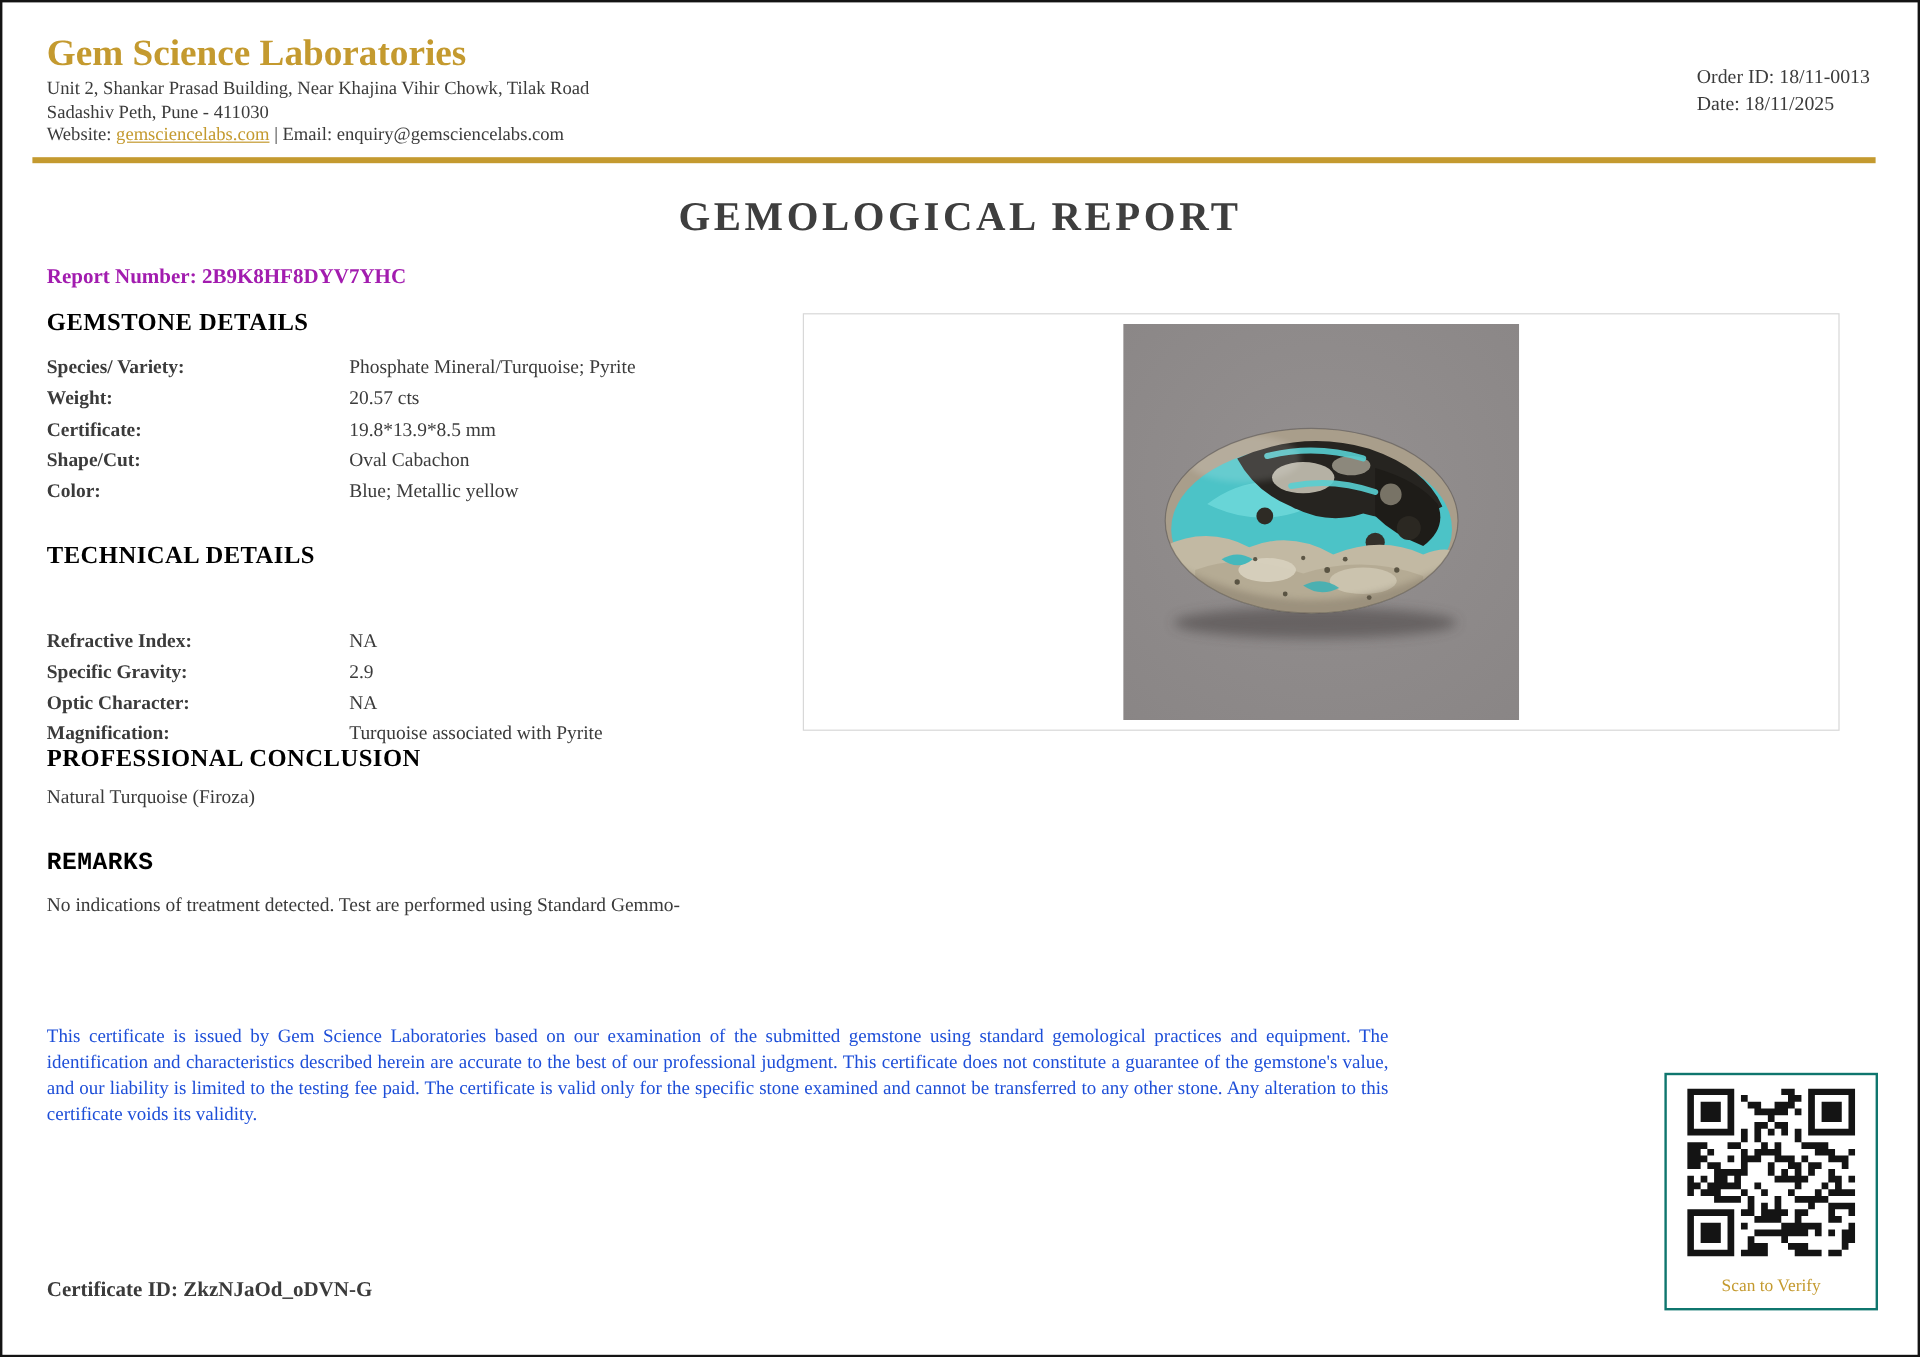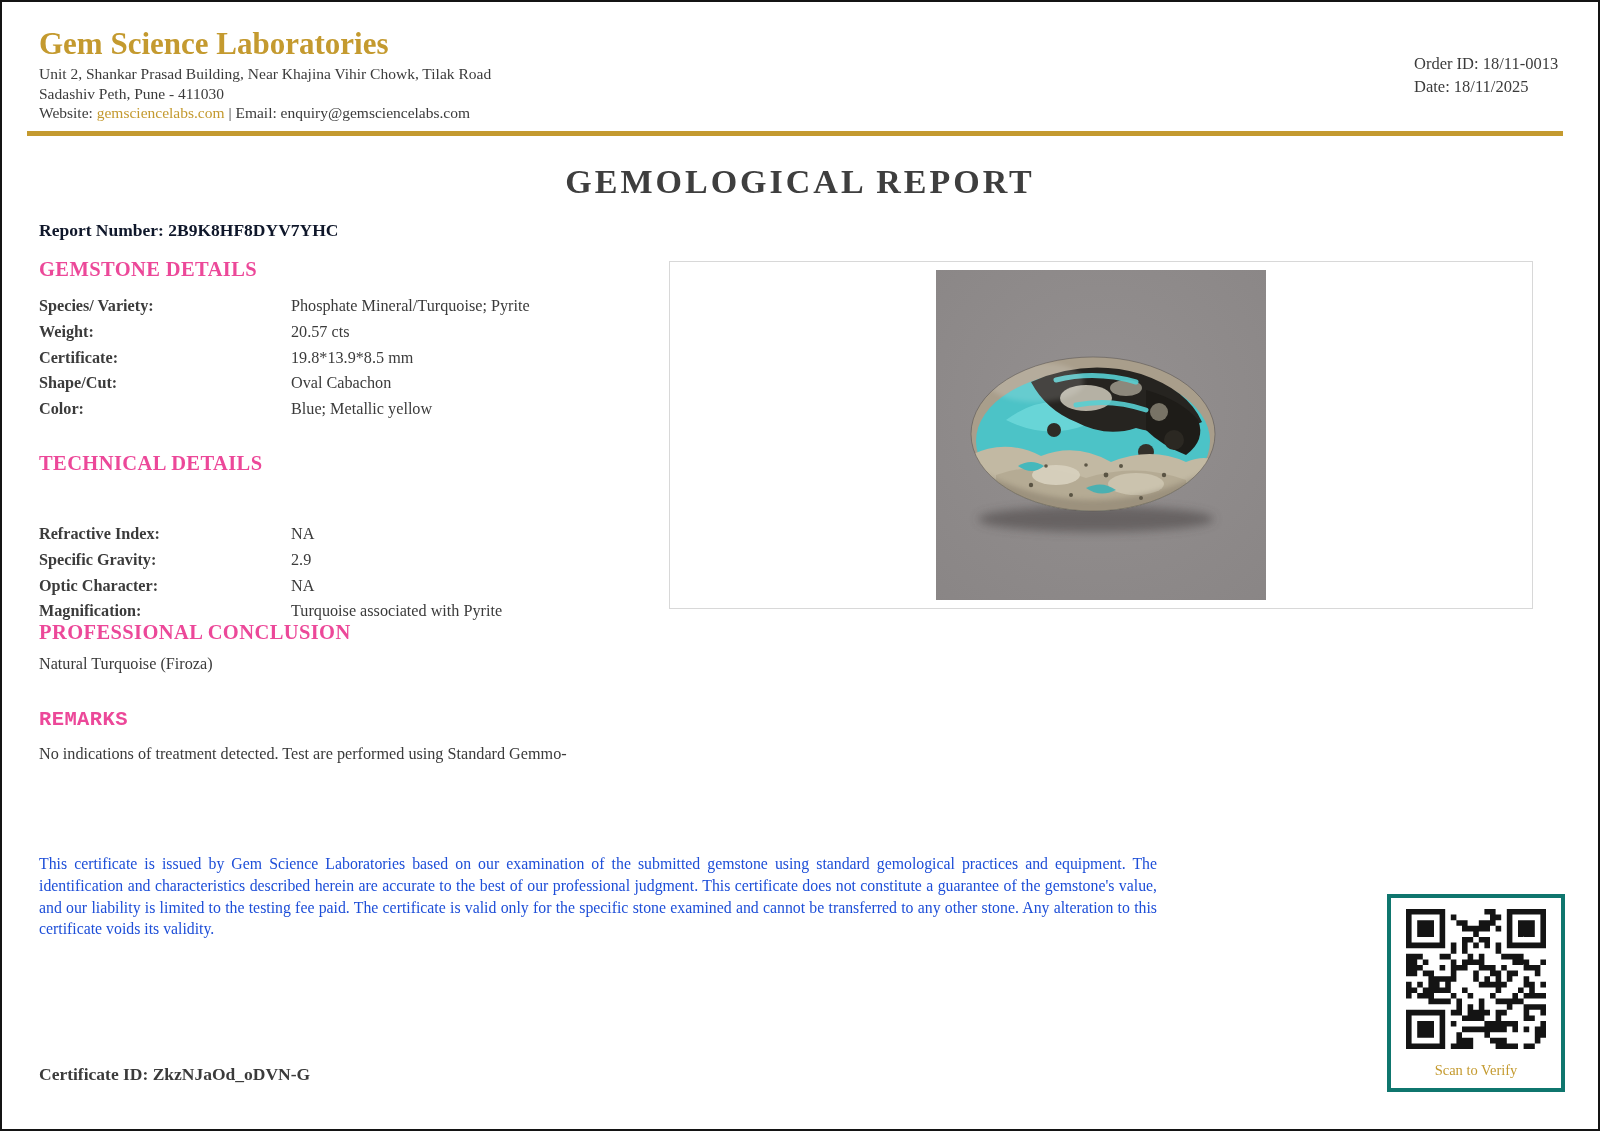--- a/index.html
+++ b/index.html
@@ -15,43 +15,43 @@
   }
   
   .company-name{
     position:absolute;left:37px;top:24px;
     font-size:31px;font-weight:bold;color:#c49a2f;
   }
   .company-address{
     position:absolute;left:37px;top:62px;
     font-size:15.5px;line-height:19.6px;color:#3b3b3b;
   }
-  .company-address a{color:#c49a2f;cursor:pointer;}
+  .company-address a{color:#c49a2f;text-decoration:underline;cursor:pointer;}
   .order-block{
     position:absolute;left:1412px;top:50px;
     font-size:16.5px;line-height:23px;color:#3b3b3b;
   }
   .header-divider{
     position:absolute;left:25px;top:129px;
     width:1536px;height:5px;background:#c49a2f;
   }
   
   .page-title{
     position:absolute;left:0;top:161px;width:100%;
     text-align:center;font-size:34px;font-weight:bold;
     letter-spacing:3px;color:#3e3e3e;
   }
   .report-number{
     position:absolute;left:37px;top:218px;
-    font-size:17.5px;font-weight:bold;color:#0f172a;
+    font-size:17.5px;font-weight:bold;color:#a21caf;
   }
   
   .section-heading{
     position:absolute;left:37px;
-    font-size:20.5px;font-weight:bold;color:#ec4899;letter-spacing:0.4px;
+    font-size:20.5px;font-weight:bold;color:#000000;letter-spacing:0.4px;
   }
   .h-gem{top:256px;}
   .h-tech{top:450px;}
   .h-conc{top:619px;}
   .h-rem{top:706px;font-family:Liberation Mono, monospace;}
   .detail-rows{
     position:absolute;left:37px;
     display:grid;grid-template-columns:252px auto;
     font-size:16.2px;line-height:25.8px;color:#3b3b3b;
   }
@@ -68,21 +68,21 @@
     display:flex;align-items:center;justify-content:center;background:#ffffff;
   }
   
   .disclaimer{
     position:absolute;left:37px;top:851px;width:1118px;
     font-size:15.8px;line-height:21.8px;text-align:justify;color:#1d4ed8;
   }
   
   .qr-box{
     position:absolute;left:1385px;top:892px;width:178px;height:198px;
-    border:4px solid #0f766e;box-sizing:border-box;
+    border:2px solid #0f766e;box-sizing:border-box;
     display:flex;flex-direction:column;align-items:center;justify-content:space-between;
     padding:11px 0 9px 0;
   }
   .qr-caption{font-size:14.5px;color:#c49a2f;}
   
   .certificate-id{
     position:absolute;left:37px;top:1062px;
     font-size:17.5px;font-weight:bold;color:#3b3b3b;
   }
 </style>

